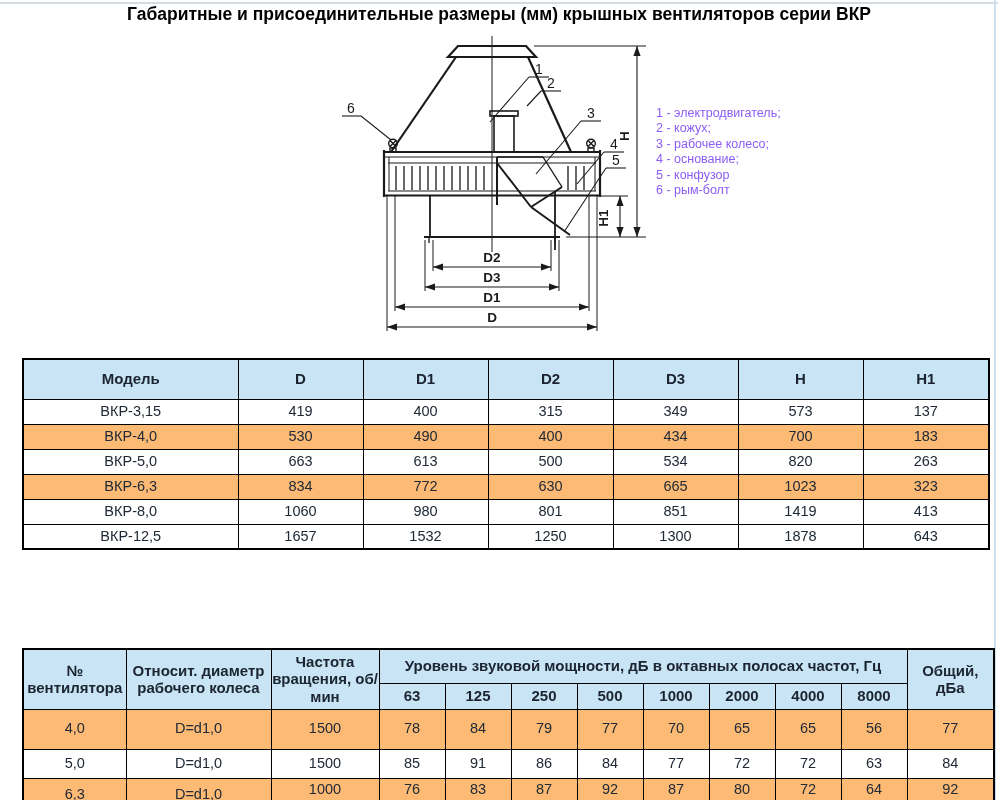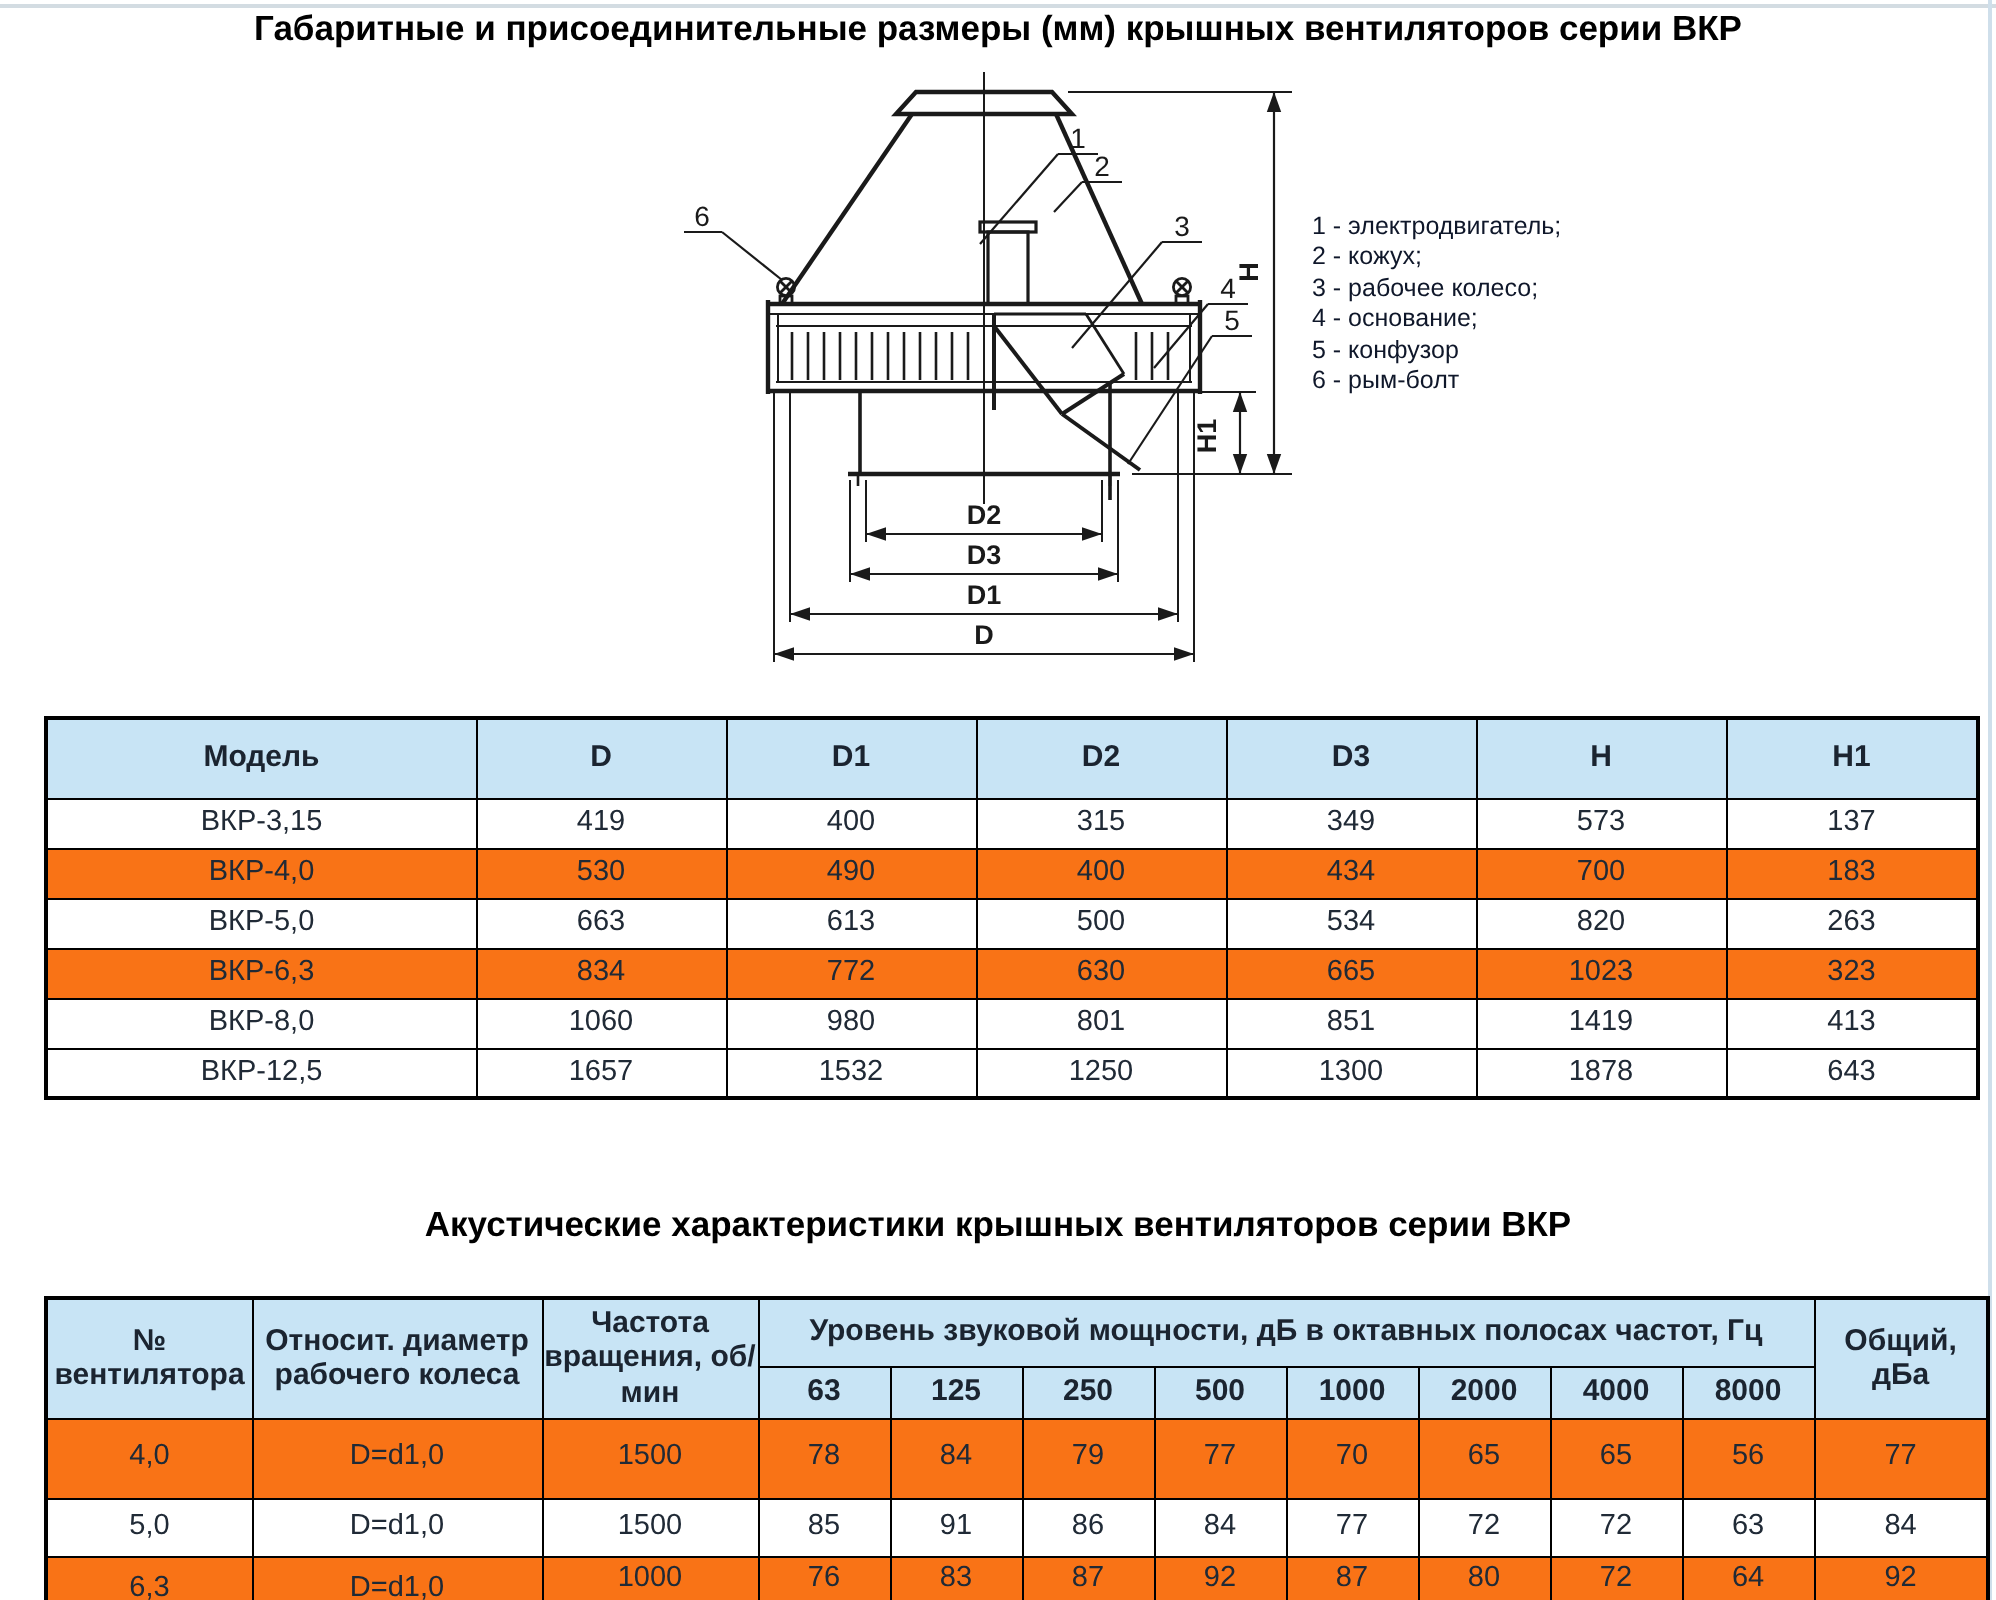--- a/index.html
+++ b/index.html
@@ -10,29 +10,29 @@
   .edge-top{position:absolute;top:2px;left:0;width:998px;height:2px;background:#d3dce2;}
   .edge-right{position:absolute;top:0;right:2px;width:2px;height:800px;background:#cfdfeb;}
   .doc-title{
     position:absolute;left:0;width:998px;text-align:center;
     font-size:17.5px;font-weight:bold;color:#000000;letter-spacing:0;
   }
   #title1{top:4px;}
   #title2{top:602px;}
   
   #diagram-svg{position:absolute;left:330px;top:34px;}
-  .legend{position:absolute;left:656px;top:106px;font-size:12.5px;color:#0f172a;line-height:15.4px;}
+  .legend{position:absolute;left:656px;top:106px;font-size:12.5px;color:#8b5cf6;line-height:15.4px;}
   
   table{border-collapse:collapse;table-layout:fixed;position:absolute;background:#fff;}
   table, td, th{border:1px solid #000;}
   table{border-width:2px;}
   td, th{padding:0;text-align:center;vertical-align:middle;line-height:1.18;overflow:hidden;}
   th{background:#c8e4f5;font-weight:bold;font-size:15px;color:#1b2430;}
   td{font-size:14.5px;color:#202a36;}
-  tr.alt td{background:#f97316;}
+  tr.alt td{background:#fdba74;}
   #dims-table{left:22px;top:358px;width:966px;}
   #dims-table thead tr{height:40px;}
   #dims-table tbody tr{height:25px;padding-left:12px;}
   #acoustic-table{left:22px;top:648px;width:971px;}
   #acoustic-table thead tr.h1{height:34px;margin-left:12px;}
   #acoustic-table thead tr.h2{height:26px;}
   #acoustic-table tbody tr.r1{height:40px;}
   #acoustic-table tbody tr.r2{height:29px;}
   #acoustic-table tbody tr.r3{height:24px;}
   #acoustic-table tbody tr.rpartial{height:10px;}
@@ -271,21 +271,20 @@
         <td>1657</td>
         <td>1532</td>
         <td>1250</td>
         <td>1300</td>
         <td>1878</td>
         <td>643</td>
       </tr>
     </tbody>
   </table>
 
-  <div id="title2" class="doc-title">Акустические характеристики крышных вентиляторов серии ВКР</div>
 
   <table id="acoustic-table">
     <colgroup>
       <col style="width:103px">
         <col style="width:145px">
         <col style="width:108px">
       <col style="width:66px">
         <col style="width:66px">
         <col style="width:66px">
         <col style="width:66px">

